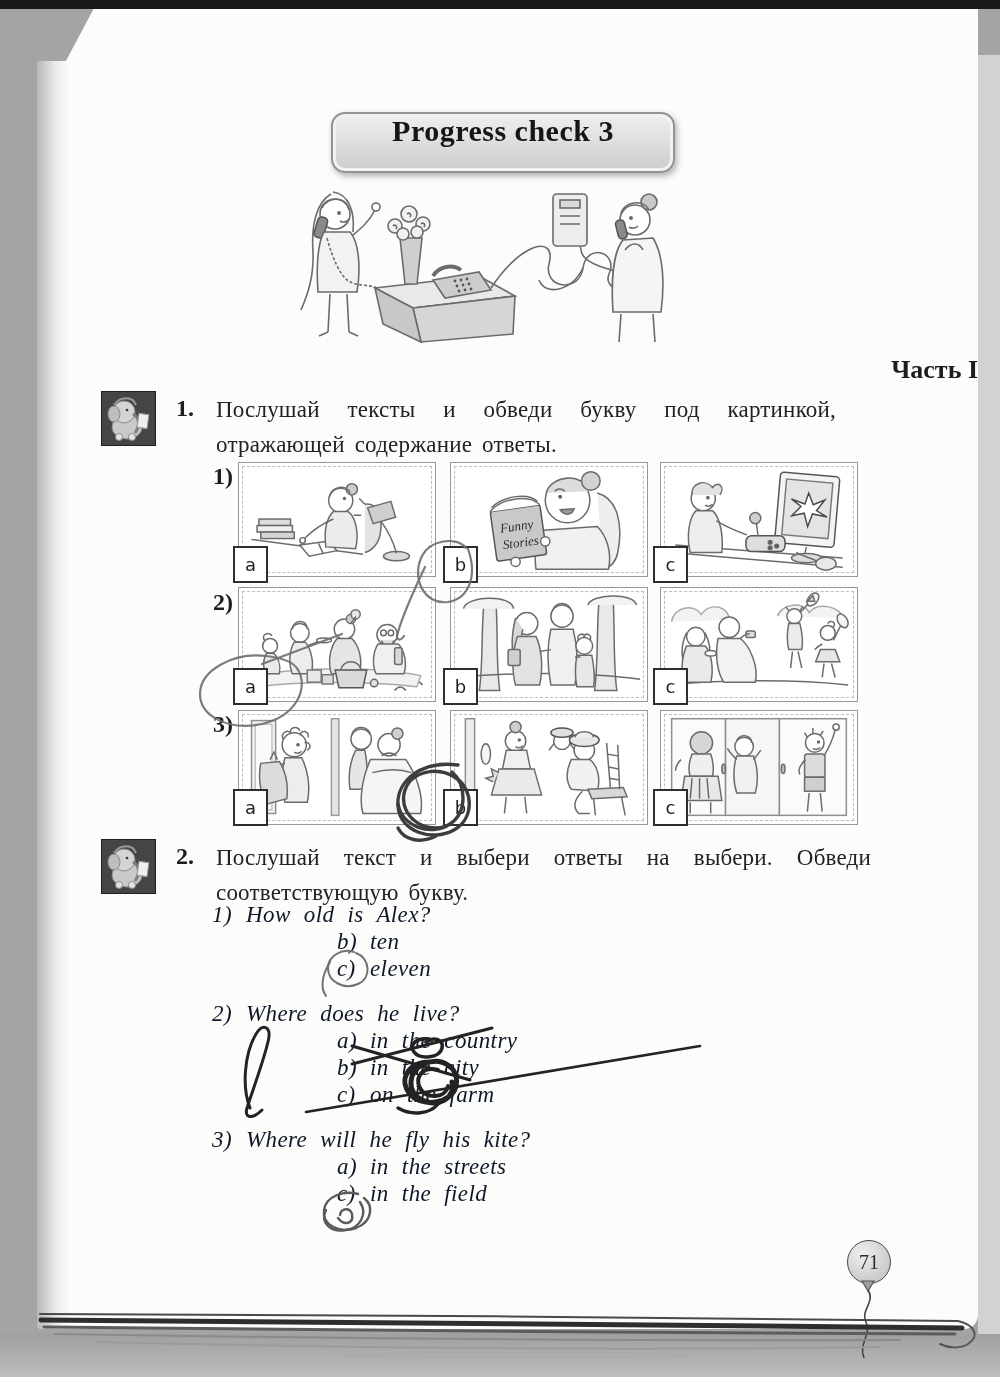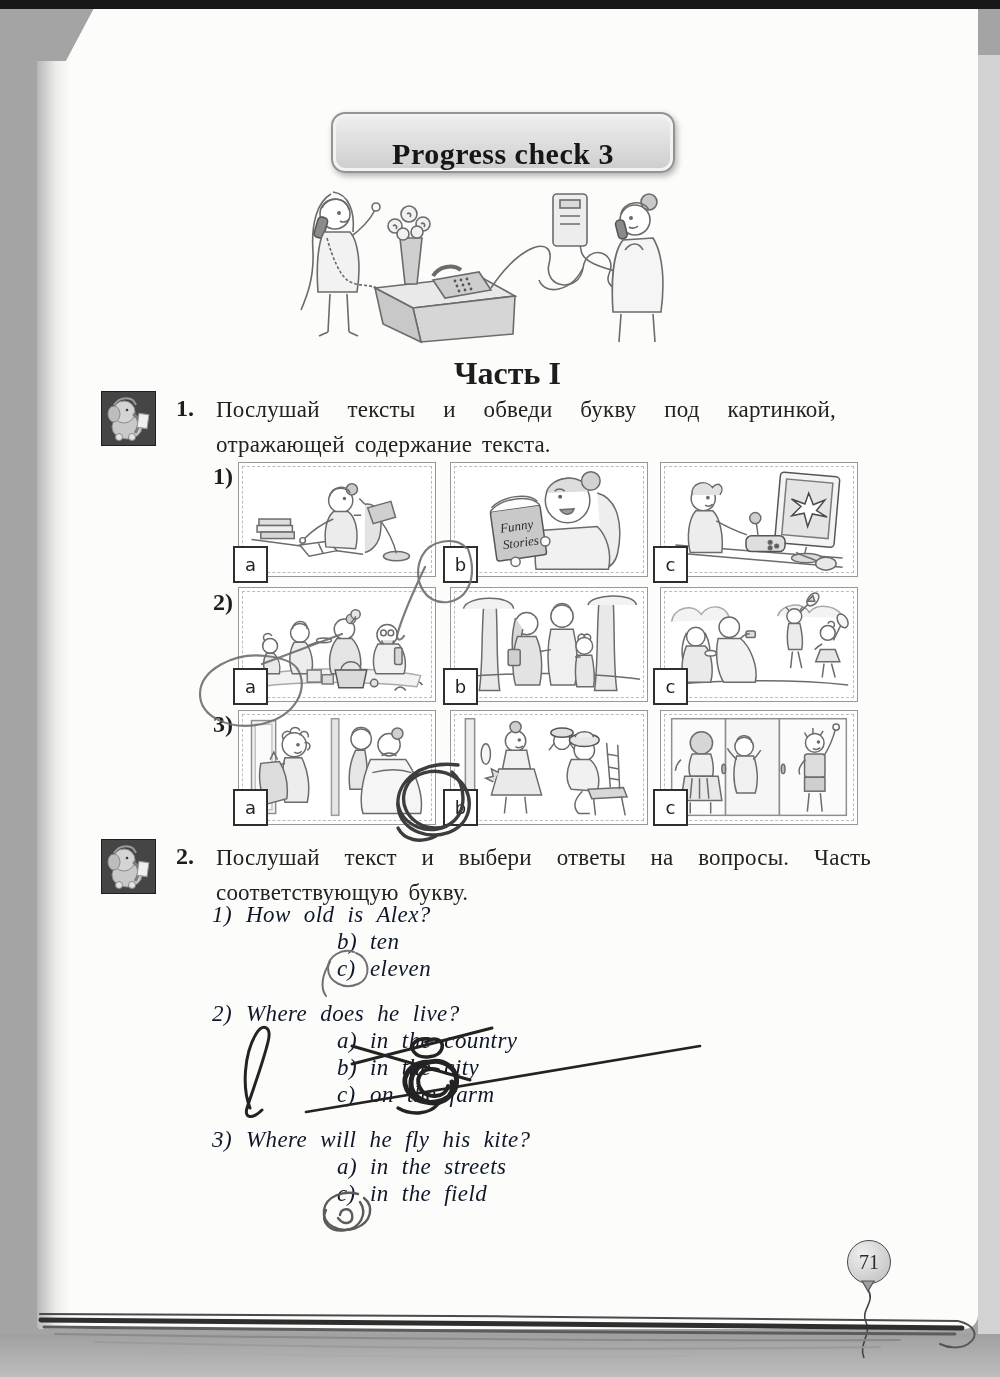--- a/index.html
+++ b/index.html
@@ -19,25 +19,25 @@
     background:linear-gradient(to right,rgba(80,80,80,.40),rgba(140,140,140,.15) 55%,rgba(255,255,255,0));}
   .right-strip{left:978px;top:55px;width:22px;height:1322px;background:#d2d2d2;}
   .bottom-area{left:0;top:1334px;width:1000px;height:43px;
     background:linear-gradient(to bottom,#a0a0a0,#bdbdbd);}
   
   .header-box{
     left:331px;top:112px;width:340px;height:57px;border-radius:14px;
     background:linear-gradient(#efefef,#cdcdcd);
     border:2px solid #939393;
     box-shadow:inset 0 0 0 3px #f2f2f2, 2px 3px 6px rgba(0,0,0,.30);
-    display:flex;align-items:flex-end;justify-content:center;
+    display:flex;align-items:flex-start;justify-content:center;
     font-size:30px;font-weight:bold;letter-spacing:.5px;color:#161616;
   }
-  .part-title{left:37px;top:355px;width:941px;text-align:center;
-    font-size:32px;font-weight:bold;}
+  .part-title{left:37px;top:355px;width:941px;text-align:right;
+    font-size:26px;font-weight:bold;}
   
   .elephant{width:53px;height:53px;background:#454545;border:1px solid #1f1f1f;}
   .task-number{font-size:24px;font-weight:bold;}
   .instr{font-size:23px;line-height:35px;text-align:justify;word-spacing:4px;letter-spacing:.2px;color:#222;}
   
   .row-label{font-size:24px;font-weight:bold;}
   .frame{width:196px;height:113px;background:#fff;border:1.5px solid #979797;}
   .frame::before{content:"";position:absolute;left:3px;top:3px;right:3px;bottom:3px;
     border:1px dashed #bdbdbd;pointer-events:none;}
   .frame svg{position:absolute;left:4px;top:4px;}
@@ -146,21 +146,21 @@
     <circle cx="22" cy="20" r="11" fill="#d4d4d4" stroke="#8a8a8a"></circle>
     <ellipse cx="12" cy="22" rx="6" ry="8" fill="#bdbdbd" stroke="#8a8a8a"></ellipse>
     <path d="M31 22 C38 26 38 34 33 41" stroke="#7d7d7d" fill="none" stroke-width="3"></path>
     <circle cx="25" cy="18" r="1.3" fill="#3a3a3a"></circle>
     <rect x="36" y="22" width="10" height="14" fill="#efefef" stroke="#999" transform="rotate(8 41 29)"></rect>
     <circle cx="17" cy="45" r="3.5" fill="#e3e3e3" stroke="#8a8a8a"></circle>
     <circle cx="30" cy="45" r="3.5" fill="#e3e3e3" stroke="#8a8a8a"></circle>
   </svg>
 </div>
 <div class="abs task-number" style="left:176px;top:395px">1.</div>
-<div class="abs instr" style="left:216px;top:392px;width:620px">Послушай тексты и обведи букву под картинкой, отражающей содержание текста.</div>
+<div class="abs instr" style="left:216px;top:392px;width:620px">Послушай тексты и обведи букву под картинкой, отражающей содержание ответы.</div>
 
 <div class="abs row-label" style="left:213px;top:463px">1)</div>
 <div class="abs frame" style="left:238px;top:462px">
   <svg width="188" height="105" viewBox="0 0 196 113">
     <g class="pic-stroke">
       <path d="M6 78 L126 94"></path>
       <rect x="14" y="56" width="34" height="7" fill="#dedede"></rect>
         <rect x="12" y="63" width="38" height="7" fill="#efefef"></rect>
         <rect x="16" y="70" width="36" height="7" fill="#d6d6d6"></rect>
       <polygon points="58,84 88,80 98,90 68,96" fill="#fff"></polygon>
@@ -439,21 +439,21 @@
     <circle cx="22" cy="20" r="11" fill="#d4d4d4" stroke="#8a8a8a"></circle>
     <ellipse cx="12" cy="22" rx="6" ry="8" fill="#bdbdbd" stroke="#8a8a8a"></ellipse>
     <path d="M31 22 C38 26 38 34 33 41" stroke="#7d7d7d" fill="none" stroke-width="3"></path>
     <circle cx="25" cy="18" r="1.3" fill="#3a3a3a"></circle>
     <rect x="36" y="22" width="10" height="14" fill="#efefef" stroke="#999" transform="rotate(8 41 29)"></rect>
     <circle cx="17" cy="45" r="3.5" fill="#e3e3e3" stroke="#8a8a8a"></circle>
     <circle cx="30" cy="45" r="3.5" fill="#e3e3e3" stroke="#8a8a8a"></circle>
   </svg>
 </div>
 <div class="abs task-number" style="left:176px;top:843px">2.</div>
-<div class="abs instr" style="left:216px;top:840px;width:655px">Послушай текст и выбери ответы на вопросы. Часть соответствующую букву.</div>
+<div class="abs instr" style="left:216px;top:840px;width:655px">Послушай текст и выбери ответы на выбери. Обведи соответствующую букву.</div>
 
 <div class="abs questions">
   <div class="qline"><span class="qnum">1)</span><span>How old is Alex?</span></div>
   <div class="oline"><span class="oletter">b)</span><span>ten</span></div>
   <div class="oline"><span class="oletter">c)</span><span>eleven</span></div>
 
   <div class="qline gap"><span class="qnum">2)</span><span>Where does he live?</span></div>
   <div class="oline"><span class="oletter">a)</span><span>in the country</span></div>
   <div class="oline"><span class="oletter">b)</span><span>in the city</span></div>
   <div class="oline"><span class="oletter">c)</span><span>on the farm</span></div>

